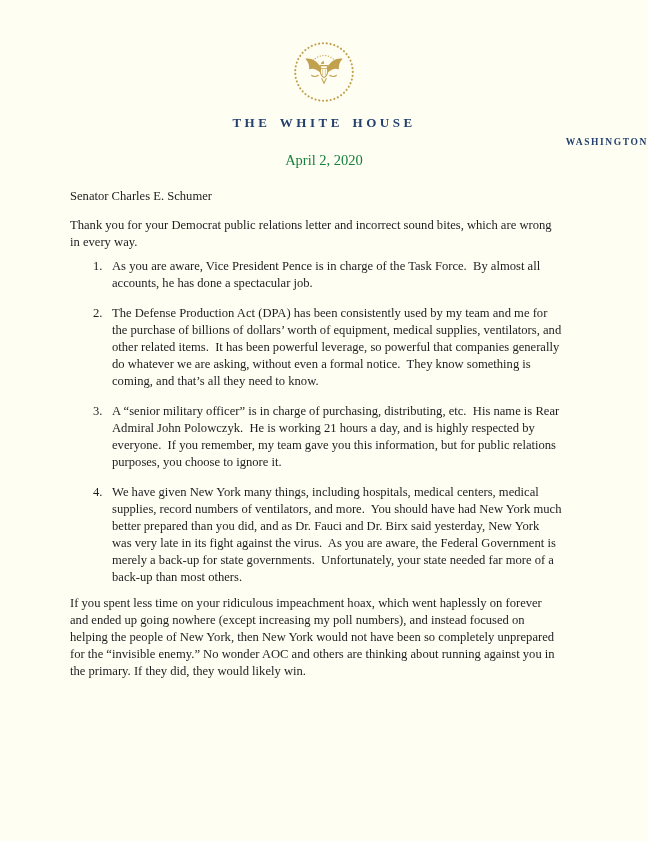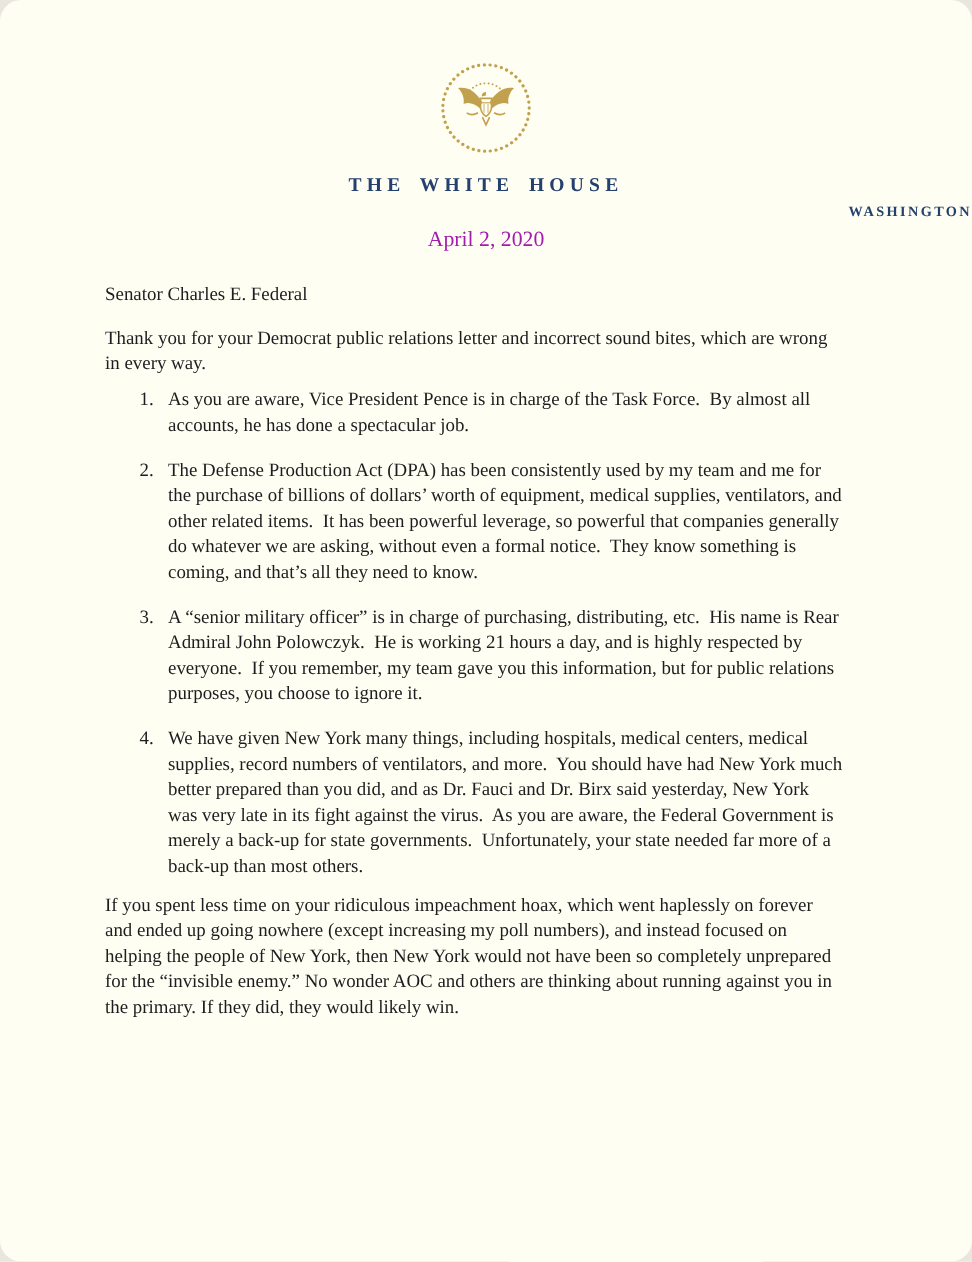--- a/index.html
+++ b/index.html
@@ -7,21 +7,20 @@
     position: relative;
     width: 648px;
     height: 841px;
     margin: 0 auto;
     background: #FFFEF3;
     font-family: "Liberation Serif", "DejaVu Serif", serif;
     color: #1d1d1f;
     box-sizing: border-box;
     padding-top: 40px;
     overflow: hidden;
-    border-radius: 14px;
   }
   
   .letterhead { text-align: center; }
   .seal { height: 64px; line-height: 0; }
   .lh-title {
     margin-top: 11px;
     font-size: 13px;
     font-weight: bold;
     letter-spacing: 3.5px;
     word-spacing: 3px;
@@ -33,21 +32,21 @@
     font-size: 9.5px;
     font-weight: bold;
     letter-spacing: 1.6px;
     color: #24406E;
     line-height: 11px;
     text-align: right;
   }
   .lh-date {
     margin-top: 3px;
     font-size: 14.5px;
-    color: #a21caf;
+    color: #15803d;
     line-height: 18px;
   }
   
   .letter-body {
     margin-left: 70px;
     width: 560px;
     font-size: 12.6px;
     line-height: 17px;
   }
   .address { margin-top: 19px; }
@@ -107,21 +106,21 @@
       </svg>
     </div>
     <div class="lh-title">THE WHITE HOUSE</div>
     <div class="lh-city">WASHINGTON</div>
     <div class="lh-date">April 2, 2020</div>
   </header>
 
   <main class="letter-body">
 
     <div class="address">
-      <div>Senator Charles E. Federal</div>
+      <div>Senator Charles E. Schumer</div>
     </div>
 
 
     <p class="para opening">Thank you for your Democrat public relations letter and incorrect sound bites, which are wrong
 in every way.</p>
 
     <ol class="list">
       <li class="item">
         <span class="num">1.</span>
         <span class="txt">As you are aware, Vice President Pence is in charge of the Task Force.  By almost all

